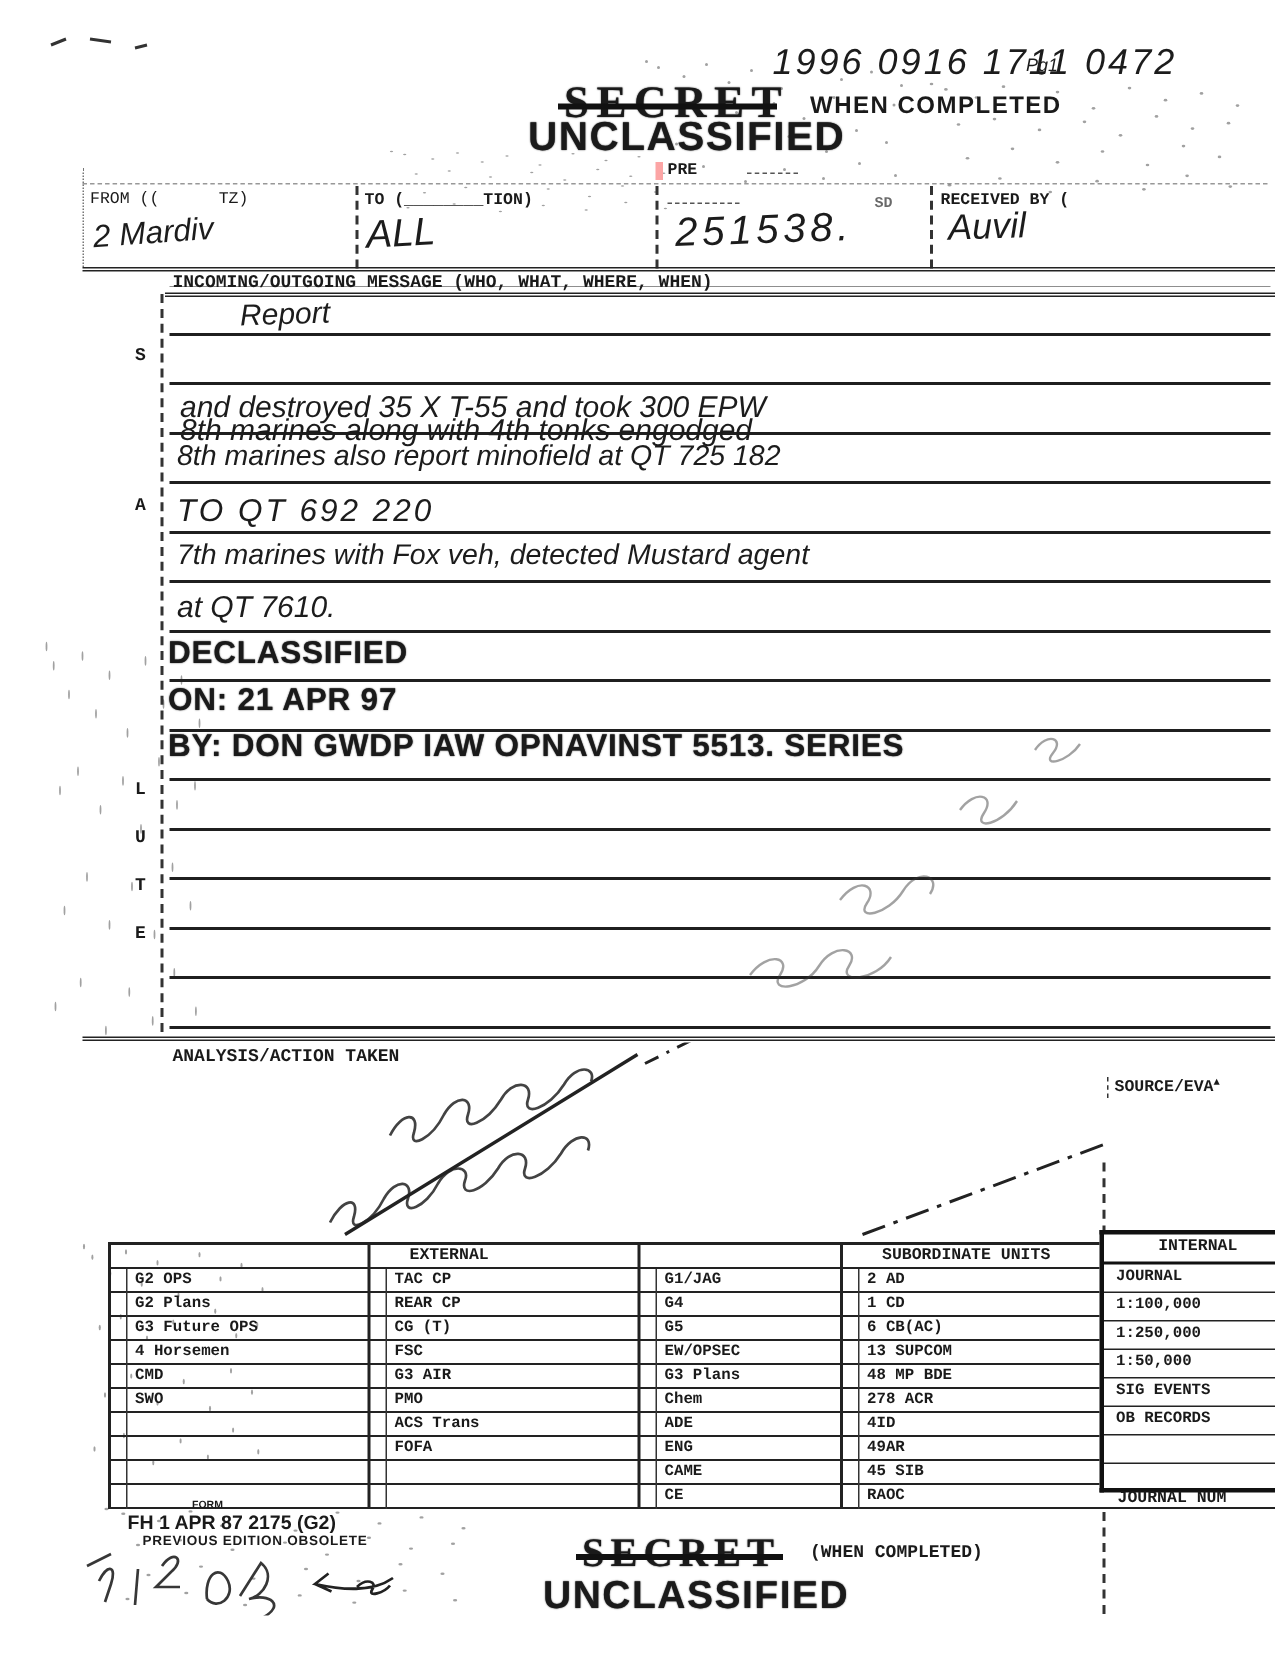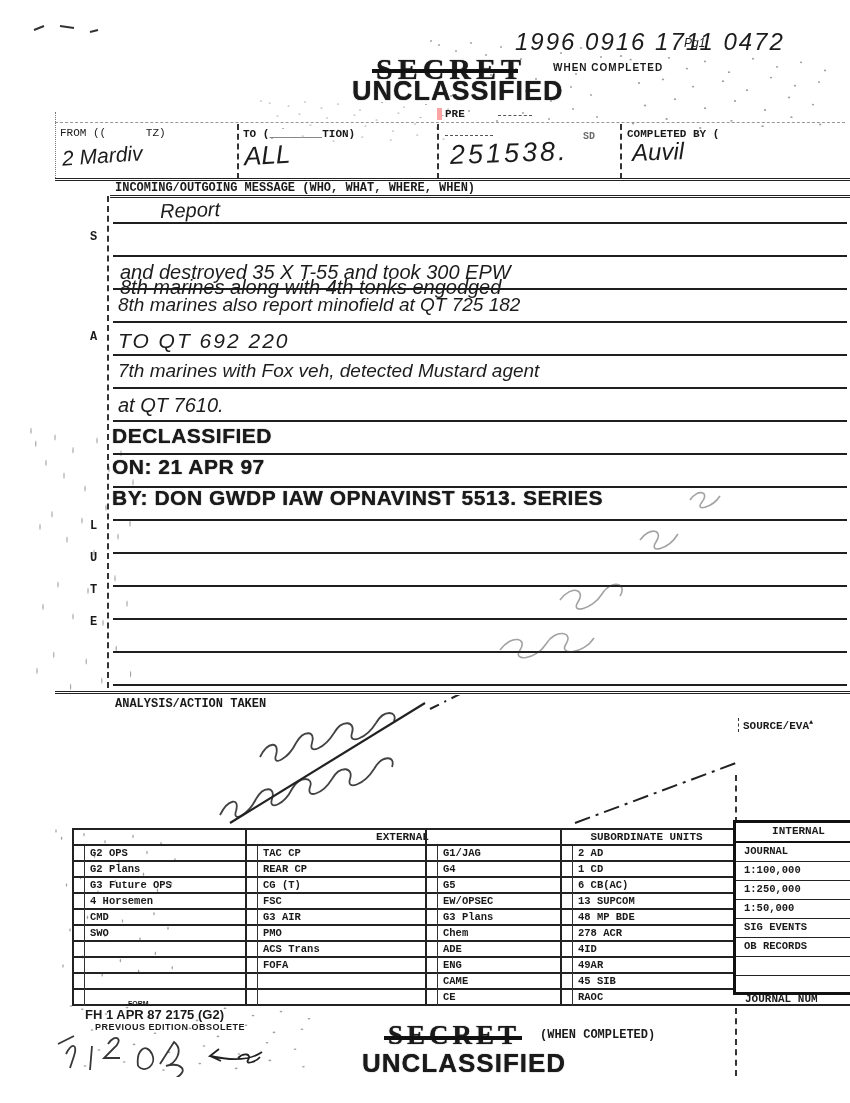--- a/index.html
+++ b/index.html
@@ -16,22 +16,22 @@
   .vline-thin{border-left:1px solid #333;}
   .vdash{border-left:2px dashed #333;}
   .vdot{border-left:1px dotted #777;}
   .hdash{border-top:1px dashed #555;}
   
   #distro{background:repeating-linear-gradient(to bottom,transparent 0 14.5px,#222 14.5px 16px);
           border-top:2px solid #222;}
   .tcol{position:absolute;top:16px;}
   .tcell{height:16px;line-height:15px;font-size:10.5px;font-weight:bold;white-space:nowrap;overflow:hidden;
          font-family:"Liberation Mono",monospace;}
-  .thead{font-size:11px;font-weight:bold;height:16px;line-height:15px;text-align:center;
-         font-family:"Liberation Mono",monospace;}
+  .thead{font-size:11px;font-weight:bold;height:16px;line-height:15px;text-align:left;
+         font-family:"Liberation Mono",monospace;padding-left:28px;}
   #internal-box{background:#fff;border:3px solid #111;border-right:none;}
   .irow{height:18px;line-height:17px;border-bottom:1.5px solid #222;font-size:10.5px;font-weight:bold;
         padding-left:8px;white-space:nowrap;overflow:hidden;font-family:"Liberation Mono",monospace;}
   .irow:last-child{border-bottom:none;}
   
   .big-stamp{font-family:"Liberation Sans",sans-serif;font-weight:bold;letter-spacing:.5px;
              text-shadow:0 0 1px #222;}
   
   .sp{width:2px;height:2px;background:#555;border-radius:50%;color:#555;opacity:.55;
       box-shadow:8px 4px,25px 10px,40px 2px,55px 14px,70px 6px,90px 18px,110px 3px,130px 12px,
@@ -53,38 +53,38 @@
 
   <svg class="abs" style="left:30px;top:18px;" width="90" height="24">
     <path d="M4,12 l10,-4 M30,8 l14,2 M60,14 l8,-2" stroke="#333" stroke-width="2" fill="none"></path>
   </svg>
 
   <div class="abs hand" style="left:515px;top:28px;font-size:24px;letter-spacing:2px;">1996 0916 1711 0472</div>
   <div class="abs hand" style="left:684px;top:36px;font-size:12px;">Pg1</div>
 
   <div class="abs big-stamp" style="left:376px;top:52px;font-size:30px;letter-spacing:5px;font-family:'Liberation Serif',serif;">SECRET</div>
   <div class="abs" style="left:372px;top:69px;width:146px;height:4px;background:#111;"></div>
-  <div class="abs stamp" style="left:553px;top:62px;font-size:10px;letter-spacing:1px;">WHEN COMPLETED</div>
+  <div class="abs stamp" style="left:540px;top:62px;font-size:16px;letter-spacing:1px;">WHEN COMPLETED</div>
   <div class="abs big-stamp" style="left:352px;top:76px;font-size:27px;letter-spacing:1px;">UNCLASSIFIED</div>
 
   <div class="abs mono" style="left:437px;top:108px;font-size:11px;font-weight:bold;border-left:5px solid #fca5a5;padding-left:3px;">PRE</div>
   <div class="abs hdash" style="left:498px;top:115px;width:34px;"></div>
 
   <div class="abs hdash" style="left:55px;top:122px;width:790px;opacity:.6;"></div>
   <div class="abs vdot" style="left:55px;top:112px;height:66px;"></div>
   <div class="abs vdash" style="left:237px;top:124px;height:55px;"></div>
   <div class="abs vdash" style="left:437px;top:124px;height:55px;"></div>
   <div class="abs vdash" style="left:620px;top:124px;height:55px;"></div>
   <div class="abs" style="left:55px;top:178px;width:795px;border-top:3px double #222;"></div>
 
   <div class="abs mono" style="left:60px;top:127px;font-size:11px;font-weight:normal;white-space:pre;">FROM ((      TZ)</div>
   <div class="abs mono" style="left:243px;top:128px;font-size:11px;font-weight:bold;">TO (________TION)</div>
   <div class="abs mono faded" style="left:583px;top:131px;font-size:10px;font-weight:bold;">SD</div>
   <div class="abs hdash" style="left:445px;top:135px;width:48px;"></div>
-  <div class="abs mono" style="left:627px;top:128px;font-size:11px;font-weight:bold;">COMPLETED BY (</div>
+  <div class="abs mono" style="left:627px;top:128px;font-size:11px;font-weight:bold;">RECEIVED BY (</div>
 
   <div class="abs hand" style="left:62px;top:144px;font-size:21px;transform:rotate(-4deg);">2 Mardiv</div>
   <div class="abs hand" style="left:244px;top:140px;font-size:26px;transform:rotate(-3deg);">ALL</div>
   <div class="abs hand" style="left:450px;top:138px;font-size:27px;letter-spacing:3px;transform:rotate(-2deg);">251538.</div>
   <div class="abs hand" style="left:632px;top:138px;font-size:24px;transform:rotate(-2deg);">Auvil</div>
 
   <div class="abs mono" style="left:115px;top:181px;font-size:12px;font-weight:bold;">INCOMING/OUTGOING MESSAGE (WHO, WHAT, WHERE, WHEN)</div>
   <div class="abs" style="left:110px;top:195px;width:740px;border-top:3px double #222;"></div>
 
   <div class="abs msg-rules" style="left:113px;top:191px;width:734px;height:497px;"></div>

